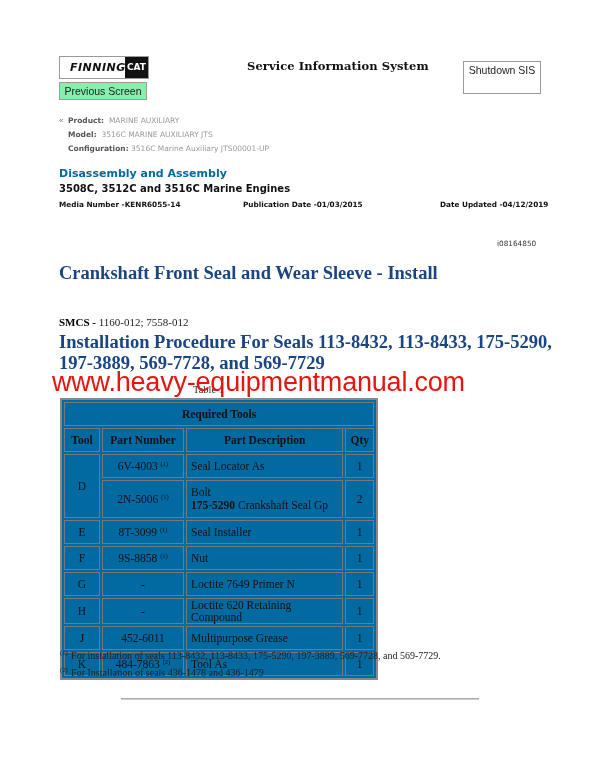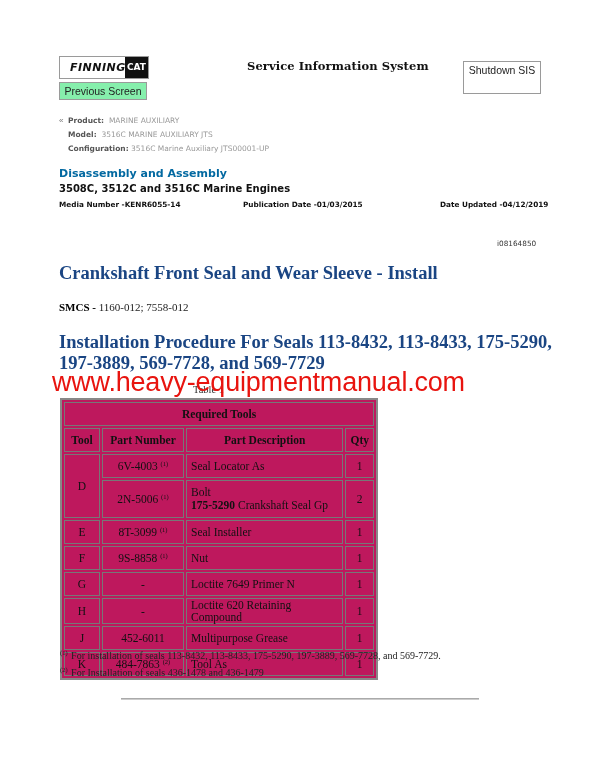--- a/index.html
+++ b/index.html
@@ -18,28 +18,28 @@
   .info { left:68px; font-family:"DejaVu Sans", sans-serif; font-size:7.5px; color:#999; }
   .info b { color:#555; font-weight:bold; }
   #back-arrow { left:59px; top:116px; font-size:8px; color:#777; }
 
   #doc-title { left:59px; top:167px; font-family:"DejaVu Sans", sans-serif; font-weight:bold; font-size:11px; color:#0369a1; }
   #doc-sub { left:59px; top:183px; font-family:"DejaVu Sans", sans-serif; font-weight:bold; font-size:10px; color:#111; }
   .meta { top:200px; font-family:"DejaVu Sans", sans-serif; font-weight:bold; font-size:7.3px; color:#111; }
   #doc-id { left:497px; top:239px; font-family:"DejaVu Sans", sans-serif; font-size:7.3px; color:#333; }
 
   #main-title { left:59px; top:263px; font-family:"Liberation Serif", serif; font-weight:bold; font-size:18.5px; color:#1a4583; }
-  #smcs { left:59px; top:301px; font-family:"Liberation Serif", serif; font-size:11px; color:#222; }
+  #smcs { left:59px; top:316px; font-family:"Liberation Serif", serif; font-size:11px; color:#222; }
   #smcs b { font-weight:bold; color:#000; }
   #proc-title { left:59px; top:332px; width:500px; font-family:"Liberation Serif", serif; font-weight:bold; font-size:18.5px; line-height:21px; color:#1a4583; }
 
   #table-caption { left:193px; top:384px; font-family:"Liberation Serif", serif; font-size:10.5px; color:#333; }
   #watermark { left:52px; top:367px; font-family:Liberation Sans, sans-serif; font-size:27px; color:#e8140f; letter-spacing:-0.2px; z-index:5; white-space:nowrap; }
 
-  table#tools { position:absolute; left:60px; top:398px; width:318px; border:2px solid #888; border-collapse:separate; border-spacing:2px; font-family:"Liberation Serif", serif; font-size:11.5px; color:#111; background:#be185d; }
+  table#tools { position:absolute; left:60px; top:398px; width:318px; border:2px solid #888; border-collapse:separate; border-spacing:2px; font-family:"Liberation Serif", serif; font-size:11.5px; color:#111; background:#0369a1; }
   #tools td, #tools th { border:1px solid #777; padding:0 4px; height:22px; }
   #tools th { font-weight:bold; }
   #tools .center { text-align:center; }
   #tools sup { font-size:6.5px; vertical-align:4px; }
   #tools td.desc { text-align:left; }
 
   .foot { left:60px; font-family:"Liberation Serif", serif; font-size:10px; color:#222; white-space:nowrap; }
   .foot sup { font-size:6.5px; vertical-align:4px; margin-right:1px; }
   #hr { left:121px; top:698px; width:358px; height:1px; background:#aaa; border-bottom:1px solid #ccc; }
 </style>

